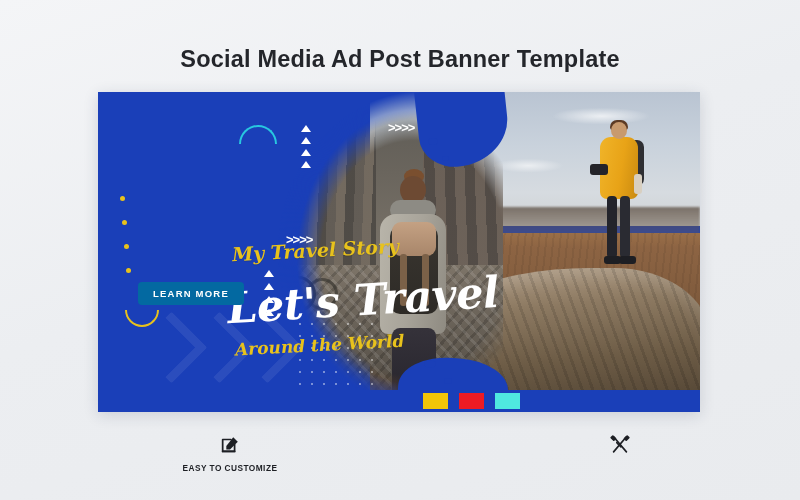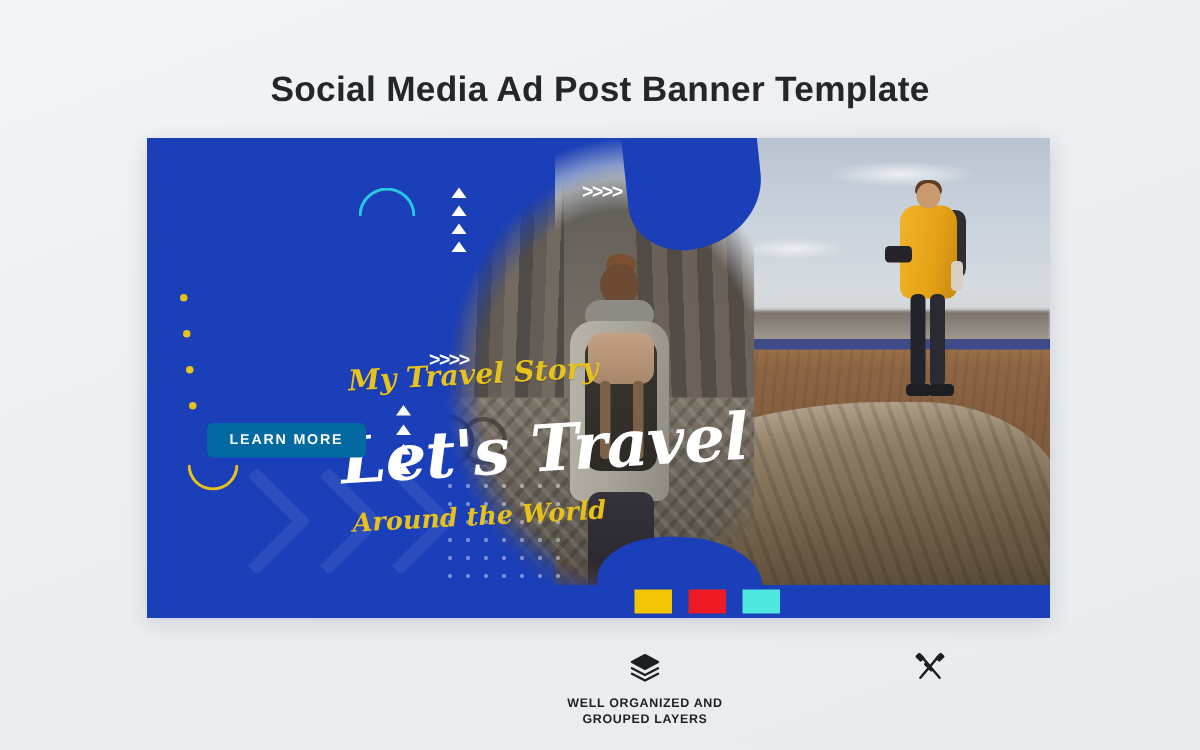--- a/index.html
+++ b/index.html
@@ -269,32 +269,31 @@
 
     <div class="sw-strip">
       <div class="sw y"></div>
       <div class="sw r"></div>
       <div class="sw c"></div>
     </div>
   </div>
 
   <div class="features">
 
-
-    <div class="feat f2">
+    <div class="feat f1">
       <div class="ic">
-        <svg width="24" height="22" viewBox="0 0 24 24" fill="none" stroke="#1d1f24" stroke-width="1.7" stroke-linecap="round" stroke-linejoin="round">
-          <path d="M12 3 2.5 8 12 13l9.5-5z" fill="#1d1f24" stroke="#1d1f24"></path>
-          <path d="M2.5 12.5 12 17.5l9.5-5"></path>
-            <path d="M2.5 16.5 12 21.5l9.5-5"></path>
+        <svg width="22" height="22" viewBox="0 0 24 24" fill="none" stroke="#1d1f24" stroke-width="1.9" stroke-linecap="round" stroke-linejoin="round">
+          <path d="M4 6h9M4 6v13h13v-8"></path>
+            <path d="M4 19h13"></path>
+          <path d="M15.5 3.5l5 5L12 17H8v-4z" fill="#1d1f24" stroke="none"></path>
         </svg>
       </div>
-      <div class="lbl" style="white-space:pre-line">WELL ORGANIZED AND
-GROUPED LAYERS</div>
-    </div>
+      <div class="lbl">EASY TO CUSTOMIZE</div>
+    </div>
+
 
     <div class="feat f3">
       <div class="ic">
         <svg width="22" height="22" viewBox="0 0 24 24" fill="none" stroke="#1d1f24" stroke-width="1.8" stroke-linecap="round" stroke-linejoin="round">
           <path d="M5 3l14 16.5"></path>
             <path d="M19 3L5 19.5"></path>
           <path d="M4.2 2.2 7 5l-1.8 1.8L2.4 4z" fill="#1d1f24"></path>
           <path d="M19.8 2.2 17 5l1.8 1.8L21.6 4z" fill="#1d1f24"></path>
           <path d="M8.5 9.5l2 2M11 12l2 2"></path>
         </svg>

